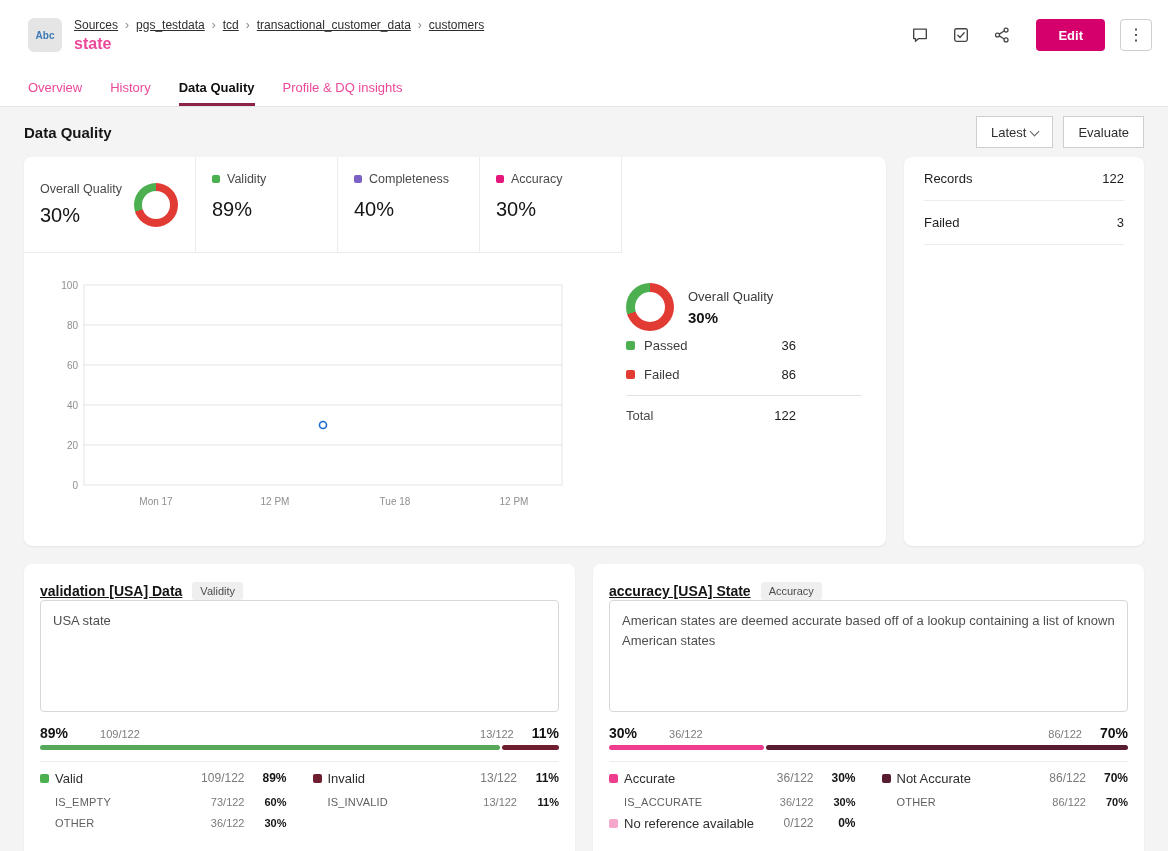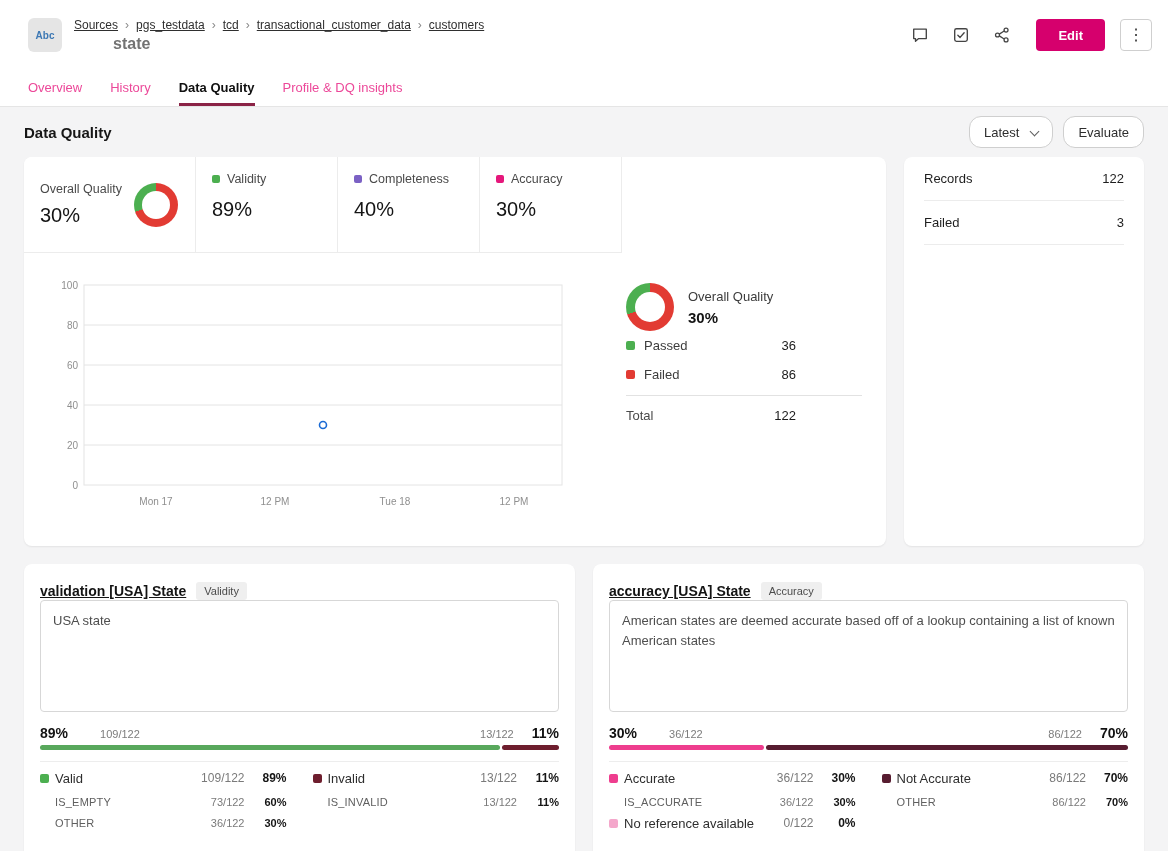--- a/index.html
+++ b/index.html
@@ -7,37 +7,37 @@
   body { font-family:"Liberation Sans", sans-serif; background:#f4f4f5; color:#1f1f1f; }
   button { font-family:"Liberation Sans", sans-serif; }
 
   
   .topbar { background:#fff; height:70px; display:flex; align-items:center; justify-content:space-between; padding:0 16px 0 28px; }
   .topbar-left { display:flex; align-items:center; gap:12px; }
   .entity-icon { width:34px; height:34px; background:#e5e5e5; color:#3c78b4; font-size:10px; font-weight:700; border-radius:6px; display:flex; align-items:center; justify-content:center; }
   .breadcrumb { display:flex; align-items:center; gap:7px; font-size:12px; color:#2f2f2f; }
   .crumb { text-decoration:underline; cursor:pointer; }
   .crumb-sep { color:#8a8a8a; }
-  .page-title { font-size:16px; font-weight:700; margin-top:3px; color:#737373;margin-left:39px; }
+  .page-title { font-size:16px; font-weight:700; margin-top:3px; color:#ec4899; }
   .topbar-actions { display:flex; align-items:center; gap:15px; }
   .icon-btn { background:none; border:none; width:26px; height:26px; display:flex; align-items:center; justify-content:center; cursor:pointer; }
   .edit-btn { background:#d6006d; color:#fff; border:none; border-radius:4px; height:32px; padding:0 22px; font-size:13px; font-weight:700; cursor:pointer; margin-left:6px; }
   .kebab-btn { width:32px; height:32px; border:1px solid #cfcfcf; border-radius:4px; background:#fff; font-size:16px; color:#333; cursor:pointer; line-height:1; }
 
   
   .tabs { background:#fff; display:flex; gap:28px; padding:0 28px; height:37px; border-bottom:1px solid #e5e5e5; }
   .tab { display:flex; align-items:center; font-size:13px; color:#ec4899; cursor:pointer; border-bottom:3px solid transparent; padding-top:2px; }
   .tab.active { color:#101010; font-weight:700; border-bottom-color:#8b2346; }
 
   
   .content { padding:0 24px; }
   .section-header { display:flex; align-items:center; justify-content:space-between; height:50px; }
   .section-title { font-size:15px; font-weight:700; color:#161616; }
   .section-actions { display:flex; gap:10px; }
-  .select-btn, .evaluate-btn { height:32px; background:#fff; border:1px solid #cfcfcf; border-radius:12px; font-size:13px; color:#2e2e2e; padding:0 14px; display:flex; align-items:center; gap:12px; cursor:pointer; }
+  .select-btn, .evaluate-btn { height:32px; background:#fff; border:1px solid #cfcfcf; border-radius:0; font-size:13px; color:#2e2e2e; padding:0 14px; display:flex; align-items:center; gap:5px; cursor:pointer; }
   .chev { width:7px; height:7px; border-right:1.6px solid #5f5f5f; border-bottom:1.6px solid #5f5f5f; transform:rotate(45deg); display:inline-block; margin-bottom:2px; }
 
   .card { background:#fff; border-radius:8px; box-shadow:0 1px 2px rgba(0,0,0,.07); }
   .cards-row { display:flex; gap:18px; }
   .main-card { flex:1; height:389px; overflow:hidden; }
   .stats-card { width:240px; height:389px; padding:0 20px; }
 
   
   .metric-tiles { display:flex; }
   .tile { width:142px; height:96px; padding:15px 16px; border-right:1px solid #ececec; border-bottom:1px solid #ececec; cursor:pointer; background:#fff; }
@@ -273,21 +273,21 @@
         <span>Failed</span>
         <span>3</span>
       </div>
     </aside>
   </div>
 
   <div class="bottom-row">
 
     <section class="card check-card">
       <div class="check-header">
-        <a class="check-title">validation [USA] State</a>
+        <a class="check-title">validation [USA] Data</a>
         <span class="badge">Validity</span>
       </div>
       <div class="desc-box">USA state</div>
       <div class="bar-stats">
         <div class="bs-left">
           <span class="pct-big">89%</span>
           <span class="frac-sm">109/122</span>
         </div>
         <div class="bs-right">
           <span class="frac-sm">13/122</span>

